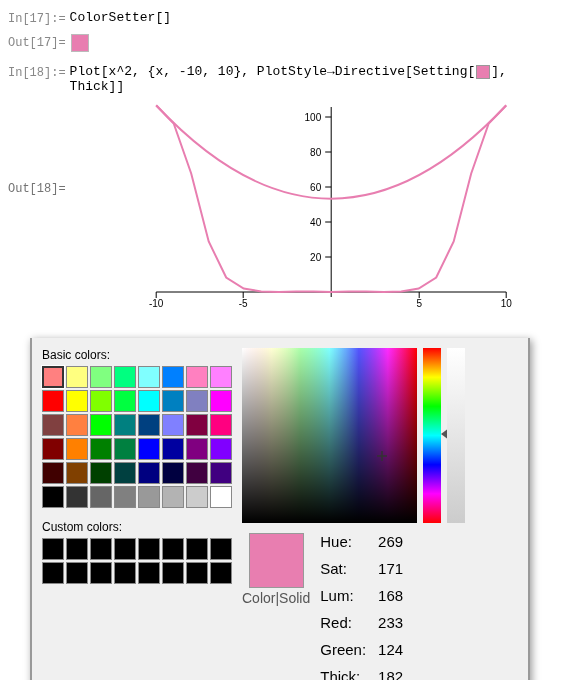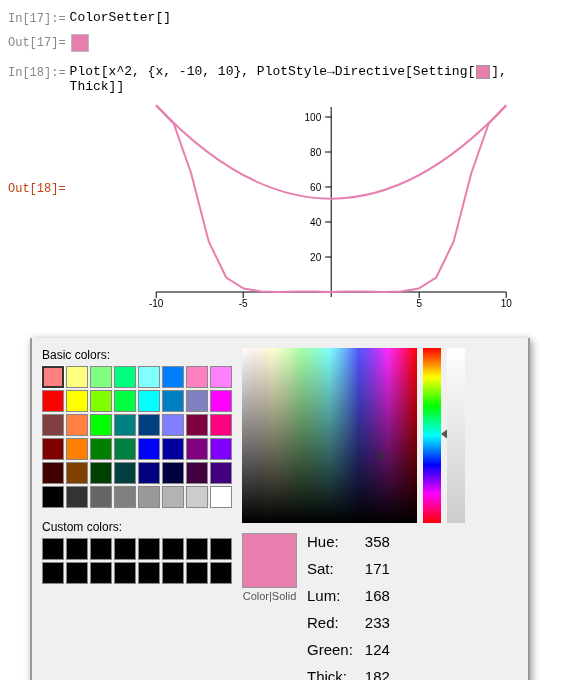--- a/index.html
+++ b/index.html
@@ -206,21 +206,21 @@
     }
 
     .color-values {
       display: grid;
       grid-template-columns: auto auto;
       gap: 10px 12px;
       font-size: 15px;
     }
 
     .color-label-name {
-      font-size: 11px;
+      font-size: 14px;
       color: #555;
       text-align: center;
       margin-top: 2px;
     }
 
     .btn {
       background: linear-gradient(to bottom, #f5f5f5, #e0e0e0);
       border: 1px solid #999;
       padding: 4px 12px;
       font-size: 12px;
@@ -291,21 +291,21 @@
     </div>
 
     <div class="cell-row" style="margin-top:8px;">
       <span class="cell-label">In[18]:=</span>
       <span class="cell-content">
         <span style="color:#000;">Plot[x^2, {x, -10, 10}, PlotStyle→Directive[Setting[</span><span class="color-swatch-inline" style="background:#e87eb0;"></span><span style="color:#000;">], Thick]]</span>
       </span>
     </div>
 
     <div class="cell-row" style="align-items:flex-start; margin-top:2px;">
-      <span class="cell-label" style="color:#c2410c; padding-top: 80px;">Out[18]=</span>
+      <span class="cell-label" style="color:#737373; padding-top: 80px;">Out[18]=</span>
       <div class="plot-area" style="margin:0; flex:1; height:210px;">
         <svg class="plot-canvas" viewBox="0 0 400 210">
 
           <line x1="40" y1="190" x2="390" y2="190" stroke="#000" stroke-width="1"></line>
 
           <line x1="215" y1="5" x2="215" y2="195" stroke="#000" stroke-width="1"></line>
 
           <line x1="40" y1="190" x2="40" y2="196" stroke="#000" stroke-width="1"></line>
           <text x="40" y="205" text-anchor="middle" font-size="10" font-family="Arial">-10</text>
 
@@ -516,21 +516,21 @@
           </div>
         </div>
 
         <div class="color-info">
           <div style="display:flex; flex-direction:column; align-items:center;">
             <div class="color-preview-box"></div>
             <div class="color-label-name">Color|Solid</div>
           </div>
           <div class="color-values">
             <span>Hue:</span>
-            <span>358</span>
+            <span>269</span>
             <span>Sat:</span>
             <span>171</span>
             <span>Lum:</span>
             <span>168</span>
             <span>Red:</span>
             <span>233</span>
             <span>Green:</span>
             <span>124</span>
             <span>Thick:</span>
             <span>182</span>

